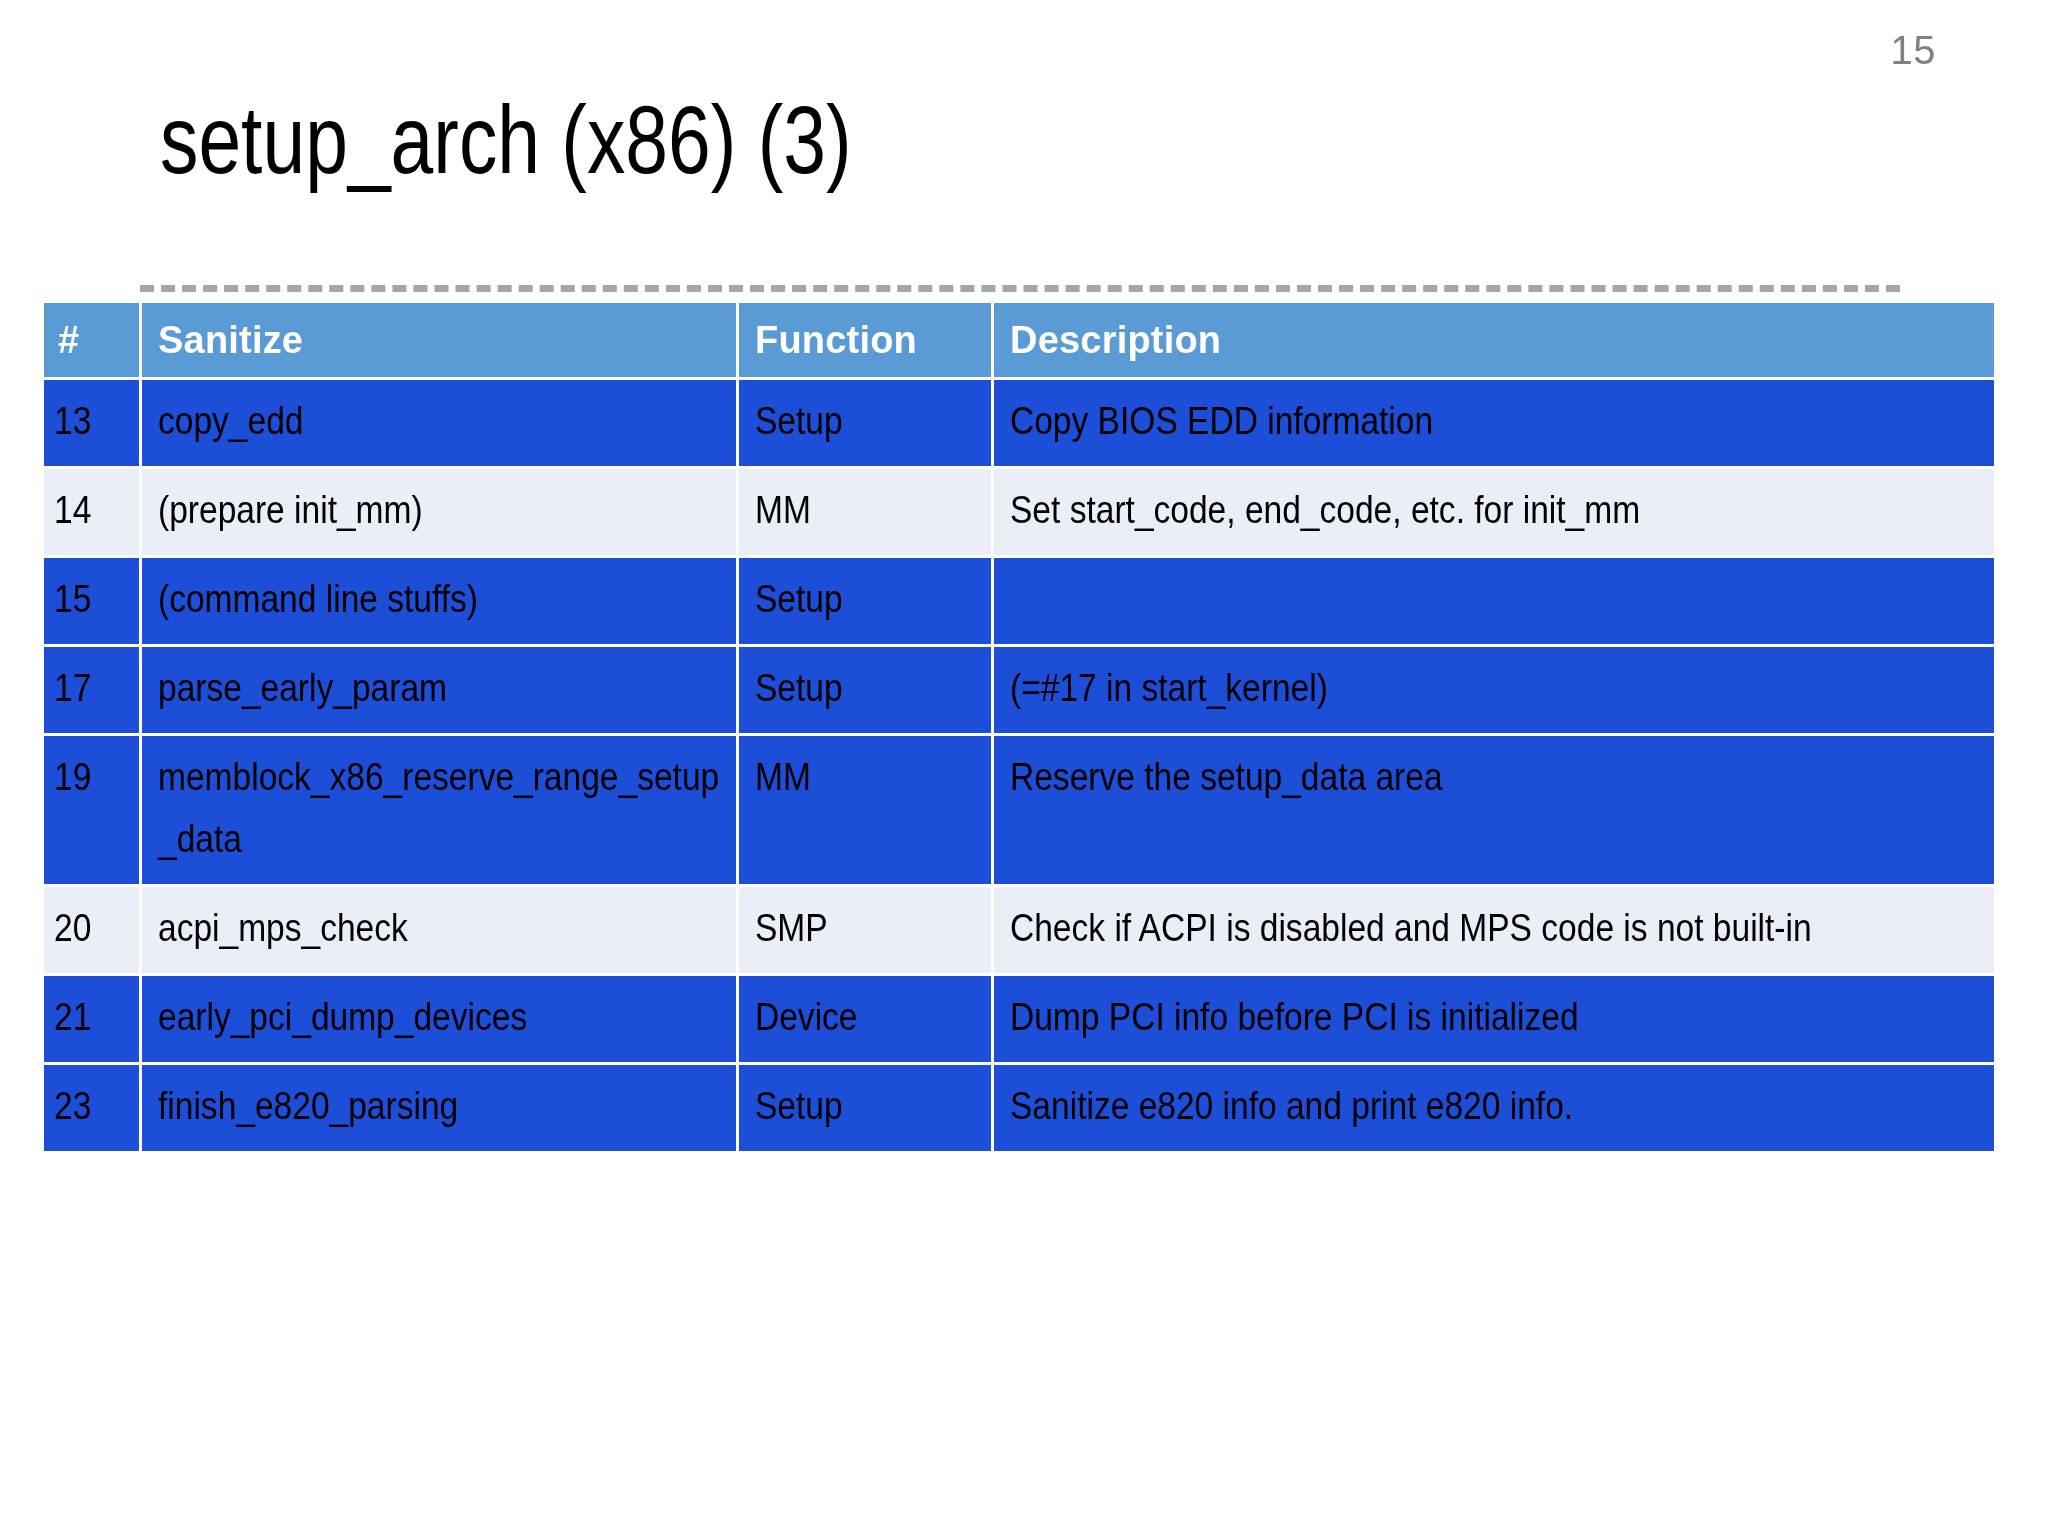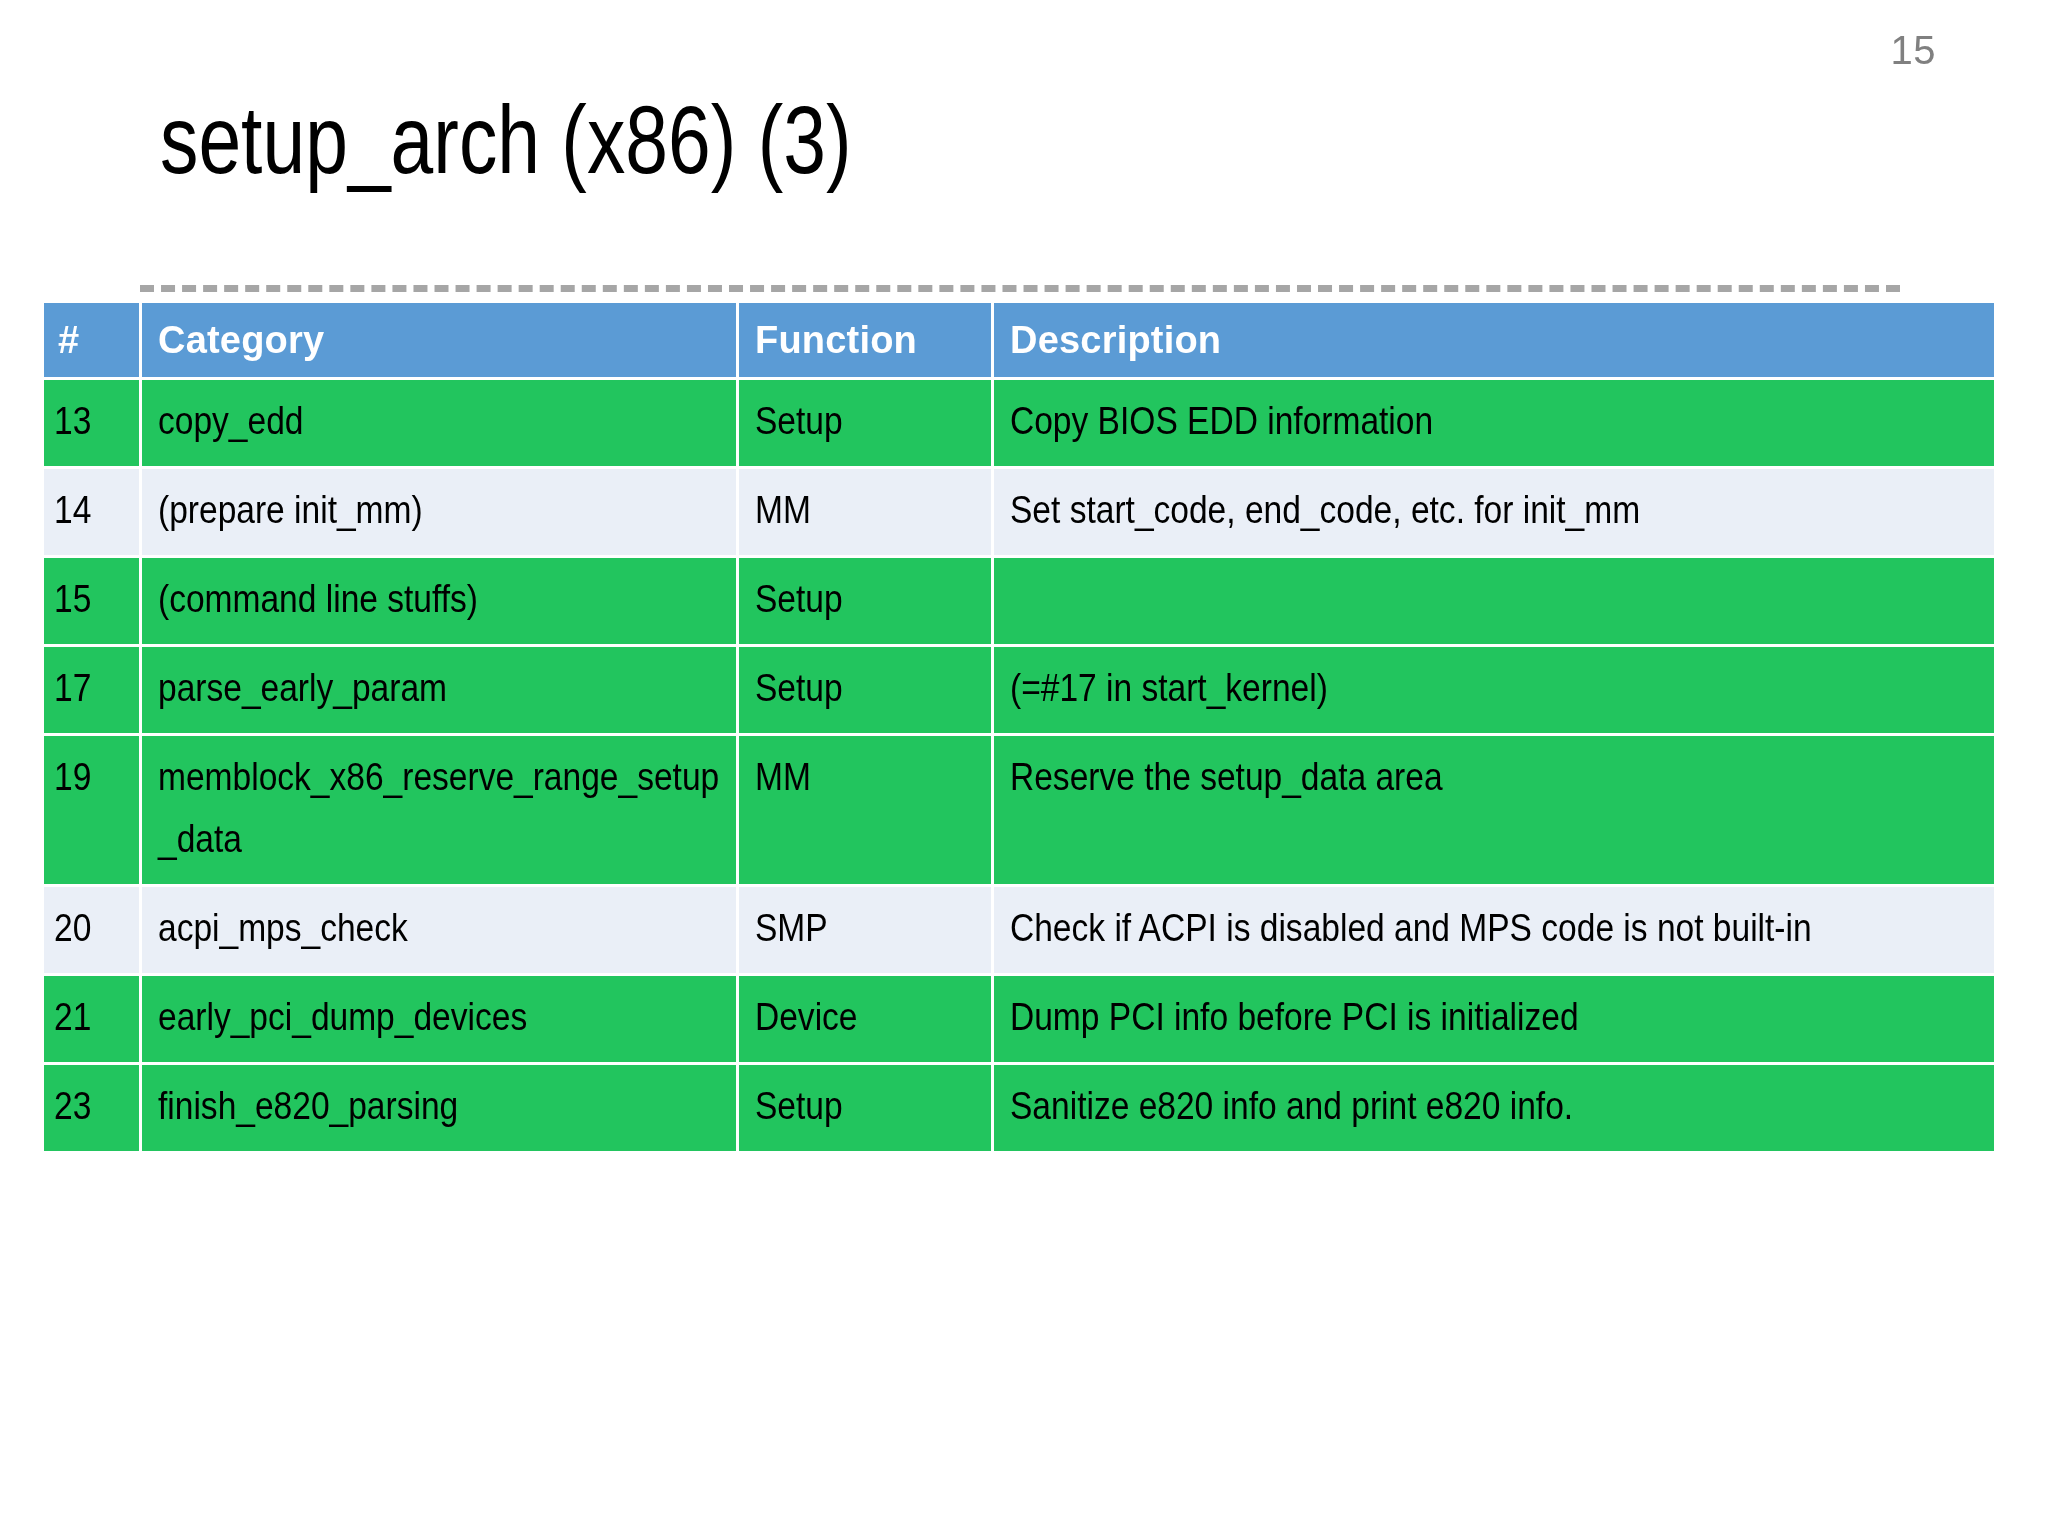--- a/index.html
+++ b/index.html
@@ -111,21 +111,21 @@
     word-break: normal;
     overflow-wrap: break-word;
   }
   .fn-table tbody td.td-num {
     padding-left: 10px;
     padding-right: 6px;
     text-align: left;
     word-break: normal;
   }
 
-  .fn-table tbody tr.band-a td { background: #22c55e; }
+  .fn-table tbody tr.band-a td { background: #1d4ed8; }
   .fn-table tbody tr.band-b td { background: #eaeff7; margin-top: 10px; }
 
   .cellspan {
     display: block;
     transform: scaleX(0.86);
     transform-origin: left center;
     width: 116%;
   }
   .th-span {
     display: block;
@@ -148,21 +148,21 @@
       <col class="c-fn">
       <col class="c-cat">
       <col class="c-desc">
     </colgroup>
     <thead>
       <tr>
         <th class="th-num">
             <span class="th-span">#</span>
           </th>
         <th>
-            <span class="th-span">Category</span>
+            <span class="th-span">Sanitize</span>
           </th>
         <th>
             <span class="th-span">Function</span>
           </th>
         <th>
             <span class="th-span">Description</span>
           </th>
       </tr>
     </thead>
     <tbody>

